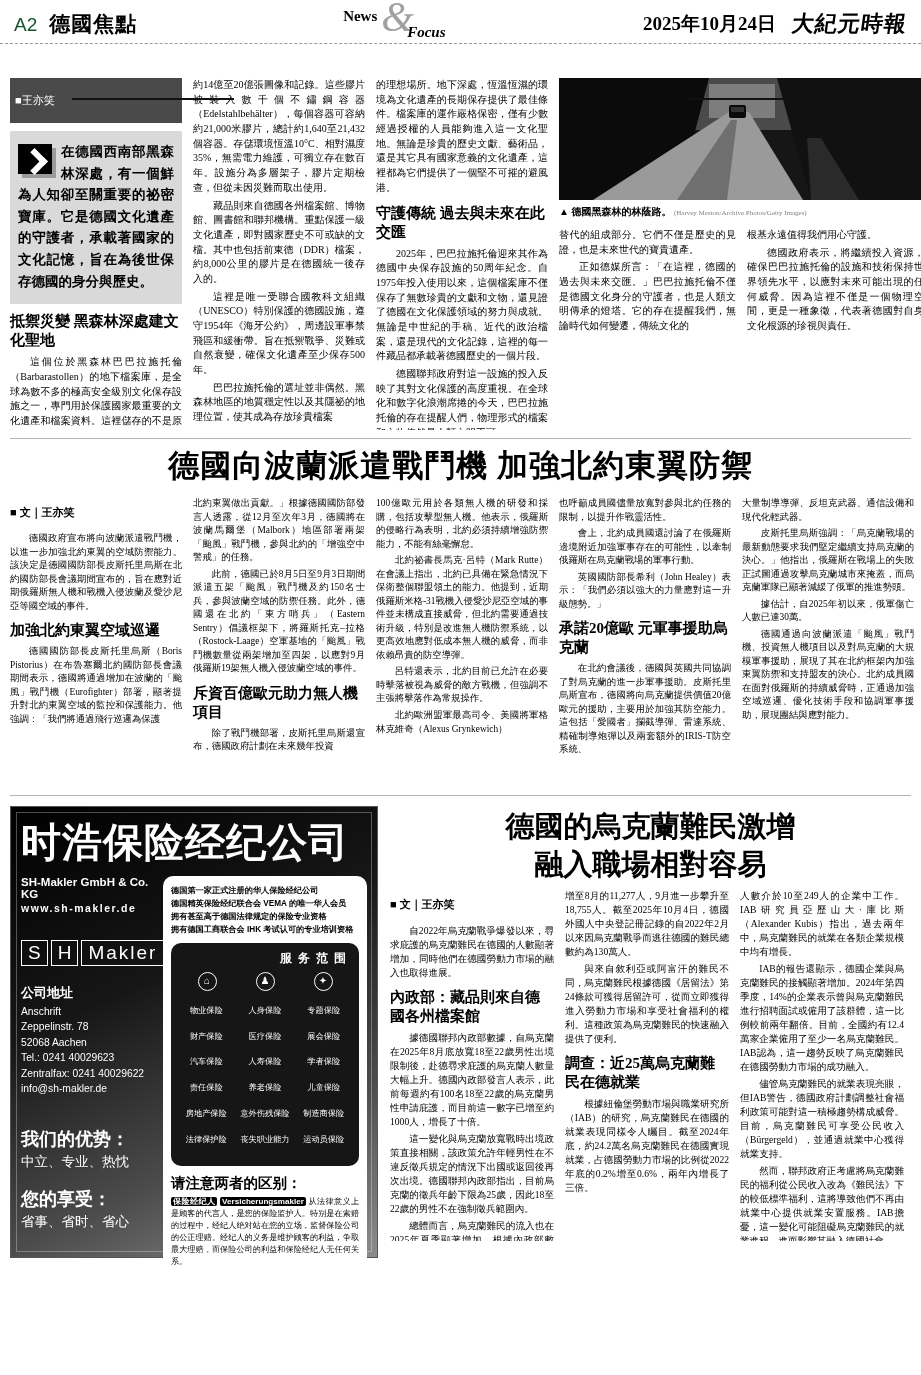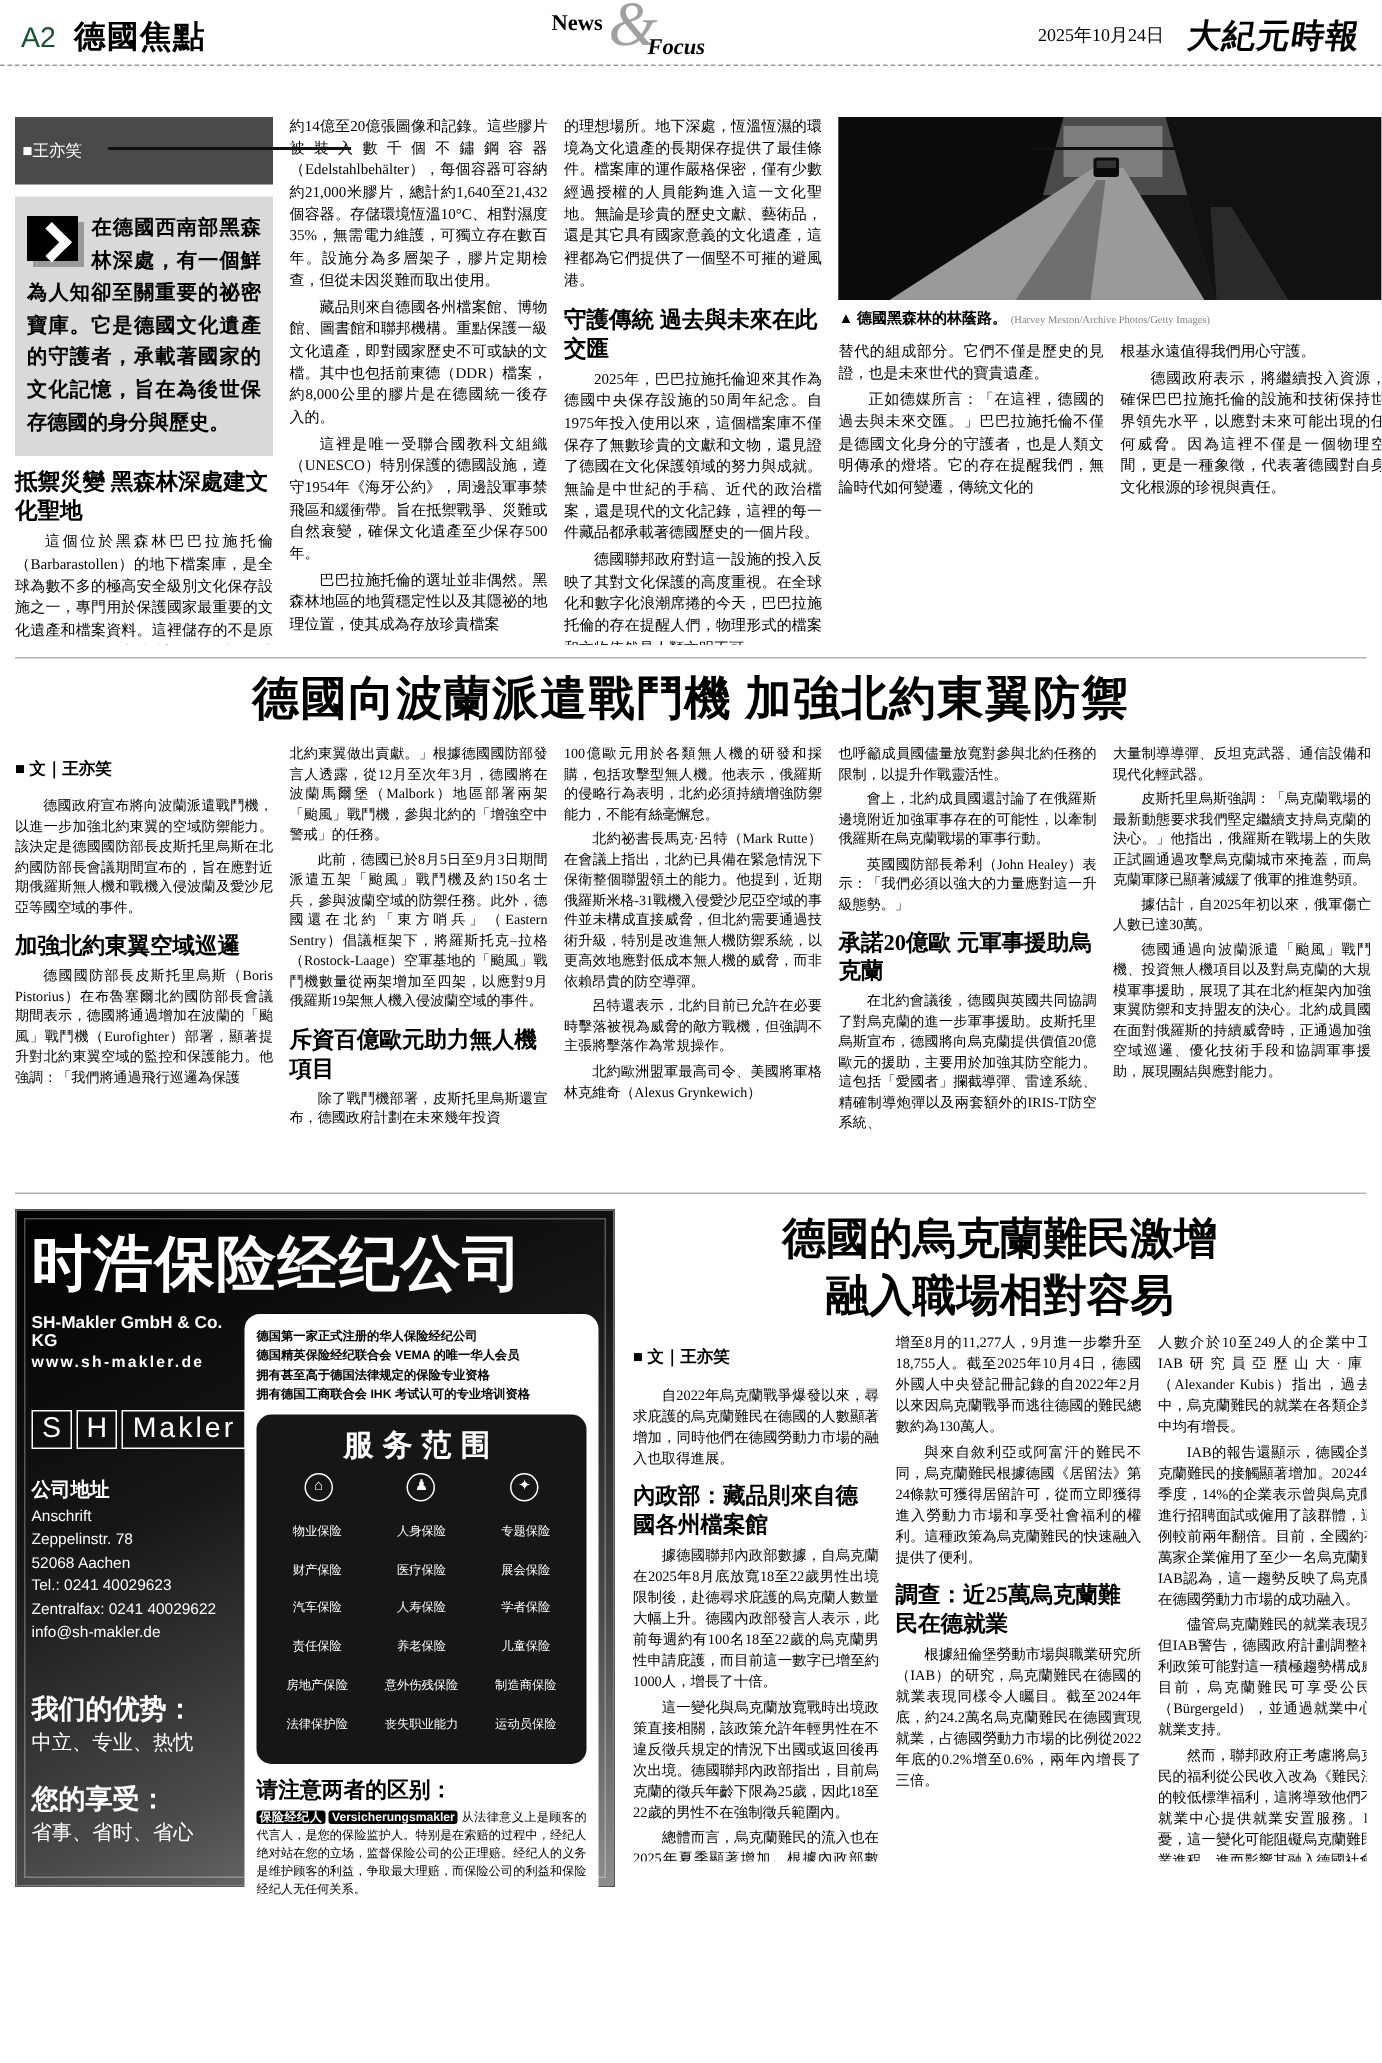--- a/index.html
+++ b/index.html
@@ -8,21 +8,21 @@
   
   .topbar{display:flex;justify-content:space-between;align-items:center;padding:8px 14px 4px;border-bottom:1px dashed #9a9a9a;height:44px;box-sizing:border-box;}
   .brand-left{display:flex;gap:12px;align-items:baseline;}
   .page-no{font-size:19px;font-family:"Liberation Sans",sans-serif;color:#14532d;}
   .section-name{font-size:21px;font-weight:bold;letter-spacing:1px;}
   .nf{position:relative;width:150px;height:40px;}
   .nf-news{position:absolute;left:28px;top:4px;font-weight:bold;font-size:15px;}
   .nf-amp{position:absolute;left:66px;top:-8px;font-size:42px;color:#a0a0a0;font-style:italic;line-height:1;}
   .nf-focus{position:absolute;left:92px;top:20px;font-style:italic;font-weight:bold;font-size:15px;}
   .brand-right{display:flex;gap:16px;align-items:center;}
-  .date{font-size:12px;font-weight:normal;}
+  .date{font-size:19px;font-weight:bold;}
   .masthead{font-size:22px;font-weight:900;transform:skewX(-8deg);letter-spacing:1px;}
   
   .a1-headline{text-align:center;margin-top:20px;position:relative;}
   .a1-h1{font-size:54px;font-weight:900;letter-spacing:3px;line-height:1.08;}
   .a1-h2{font-size:45px;font-weight:900;letter-spacing:2px;line-height:1.15;}
   .hrule{position:absolute;height:2px;background:#111;width:162px;top:34px;}
   .hrule.l{left:72px;}.hrule.r{right:72px;}
   .a1-body{display:flex;gap:11px;padding:14px 10px 0;height:352px;overflow:hidden;box-sizing:content-box;}
   .ncol{width:172px;flex:none;}
   .byline-bar{background:#4a4a4a;color:#fff;font-size:11px;font-weight:normal;padding:15px 5px;margin-bottom:8px;font-family:"Liberation Sans",sans-serif;}
@@ -40,42 +40,42 @@
   .a1-right-cols .ncol{width:177px;}
   .sec-rule{border:none;border-top:1px solid #b5b5b5;margin:8px 10px 4px;}
   
   .a2-headline{text-align:center;font-size:31px;font-weight:900;margin:6px 0 8px;letter-spacing:1px;}
   .a2-body{display:flex;gap:11px;padding:2px 10px 0;height:290px;overflow:hidden;}
   .a2-body .bodytext p{font-size:9.4px;line-height:1.44;}
   .byline-plain{font-size:11px;font-weight:bold;margin:8px 0 12px;font-family:"Liberation Sans",sans-serif;}
   
   .bottom{display:flex;gap:12px;padding:6px 10px 0;}
   
-  .ad{width:400px;height:452px;flex:none;box-sizing:border-box;position:relative;color:#fff;
+  .ad{width:368px;height:452px;flex:none;box-sizing:border-box;position:relative;color:#fff;
       background:linear-gradient(155deg,#000 0%,#161616 38%,#4c4c4c 72%,#8d8d8d 100%);
       border:1px solid #555;padding:8px 10px;font-family:"Liberation Sans",sans-serif;}
   .ad::after{content:"";position:absolute;inset:5px;border:1px solid rgba(255,255,255,.3);pointer-events:none;}
   .ad-title{font-size:40px;font-weight:900;letter-spacing:1px;margin:0 0 6px;white-space:nowrap;}
   .ad-cols{display:flex;gap:8px;}
   .ad-left{width:134px;flex:none;}
   .ad-company{font-size:11.5px;font-weight:bold;}
   .ad-site{font-size:10.5px;letter-spacing:1.5px;font-weight:bold;margin:2px 0 26px;}
   .ad-logo{display:flex;gap:3px;align-items:stretch;margin-bottom:18px;}
   .ad-logo .lbox{border:1px solid #fff;padding:1px 6px;font-size:19px;}
   .ad-logo .lword{border:1px solid #fff;padding:1px 6px;font-size:19px;letter-spacing:2px;}
   .ad-addr-label{font-size:13px;font-weight:bold;margin-bottom:2px;}
   .ad-addr{font-size:10.3px;line-height:1.5;}
   .ad-adv{margin-top:30px;}
   .ad-adv-title{font-size:18px;font-weight:bold;margin:0 0 2px;}
   .ad-adv-text{font-size:13.5px;margin:0 0 16px;}
   .ad-right{flex:1;background:#fff;color:#000;border-radius:10px;padding:8px 8px 6px;display:flex;flex-direction:column;box-sizing:border-box;}
   .ad-creds{font-size:8.2px;font-weight:bold;line-height:1.6;margin:0 0 6px;}
   .ad-creds div{white-space:nowrap;}
   .ad-services{background:#161616;color:#fff;border-radius:10px;padding:7px 7px 9px;margin-bottom:7px;}
-  .ad-services-title{text-align:center;font-size:20px;letter-spacing:6px;font-weight:bold;margin-bottom:5px;}
+  .ad-services-title{text-align:right;font-size:12px;letter-spacing:6px;font-weight:bold;margin-bottom:5px;}
   .svc-icons{display:flex;justify-content:space-around;margin-bottom:3px;}
   .svc-icon{width:17px;height:17px;border:1px solid #fff;border-radius:50%;text-align:center;line-height:16px;font-size:10px;}
   .svc-grid{display:flex;justify-content:space-between;}
   .svc-col{width:32.5%;text-align:center;font-size:8.2px;line-height:2.15;}
   .ad-notice-title{font-size:14.5px;font-weight:bold;margin:1px 0 3px;}
   .ad-notice{font-size:8.1px;line-height:1.5;text-align:justify;margin:0 0 4px;}
   .tag-inv{background:#000;color:#fff;padding:0 2px;font-weight:bold;border-radius:2px;}
   
   .a3{flex:1;min-width:0;}
   .a3-headline{text-align:center;font-size:29px;font-weight:900;line-height:1.3;margin:2px 0 6px;}

